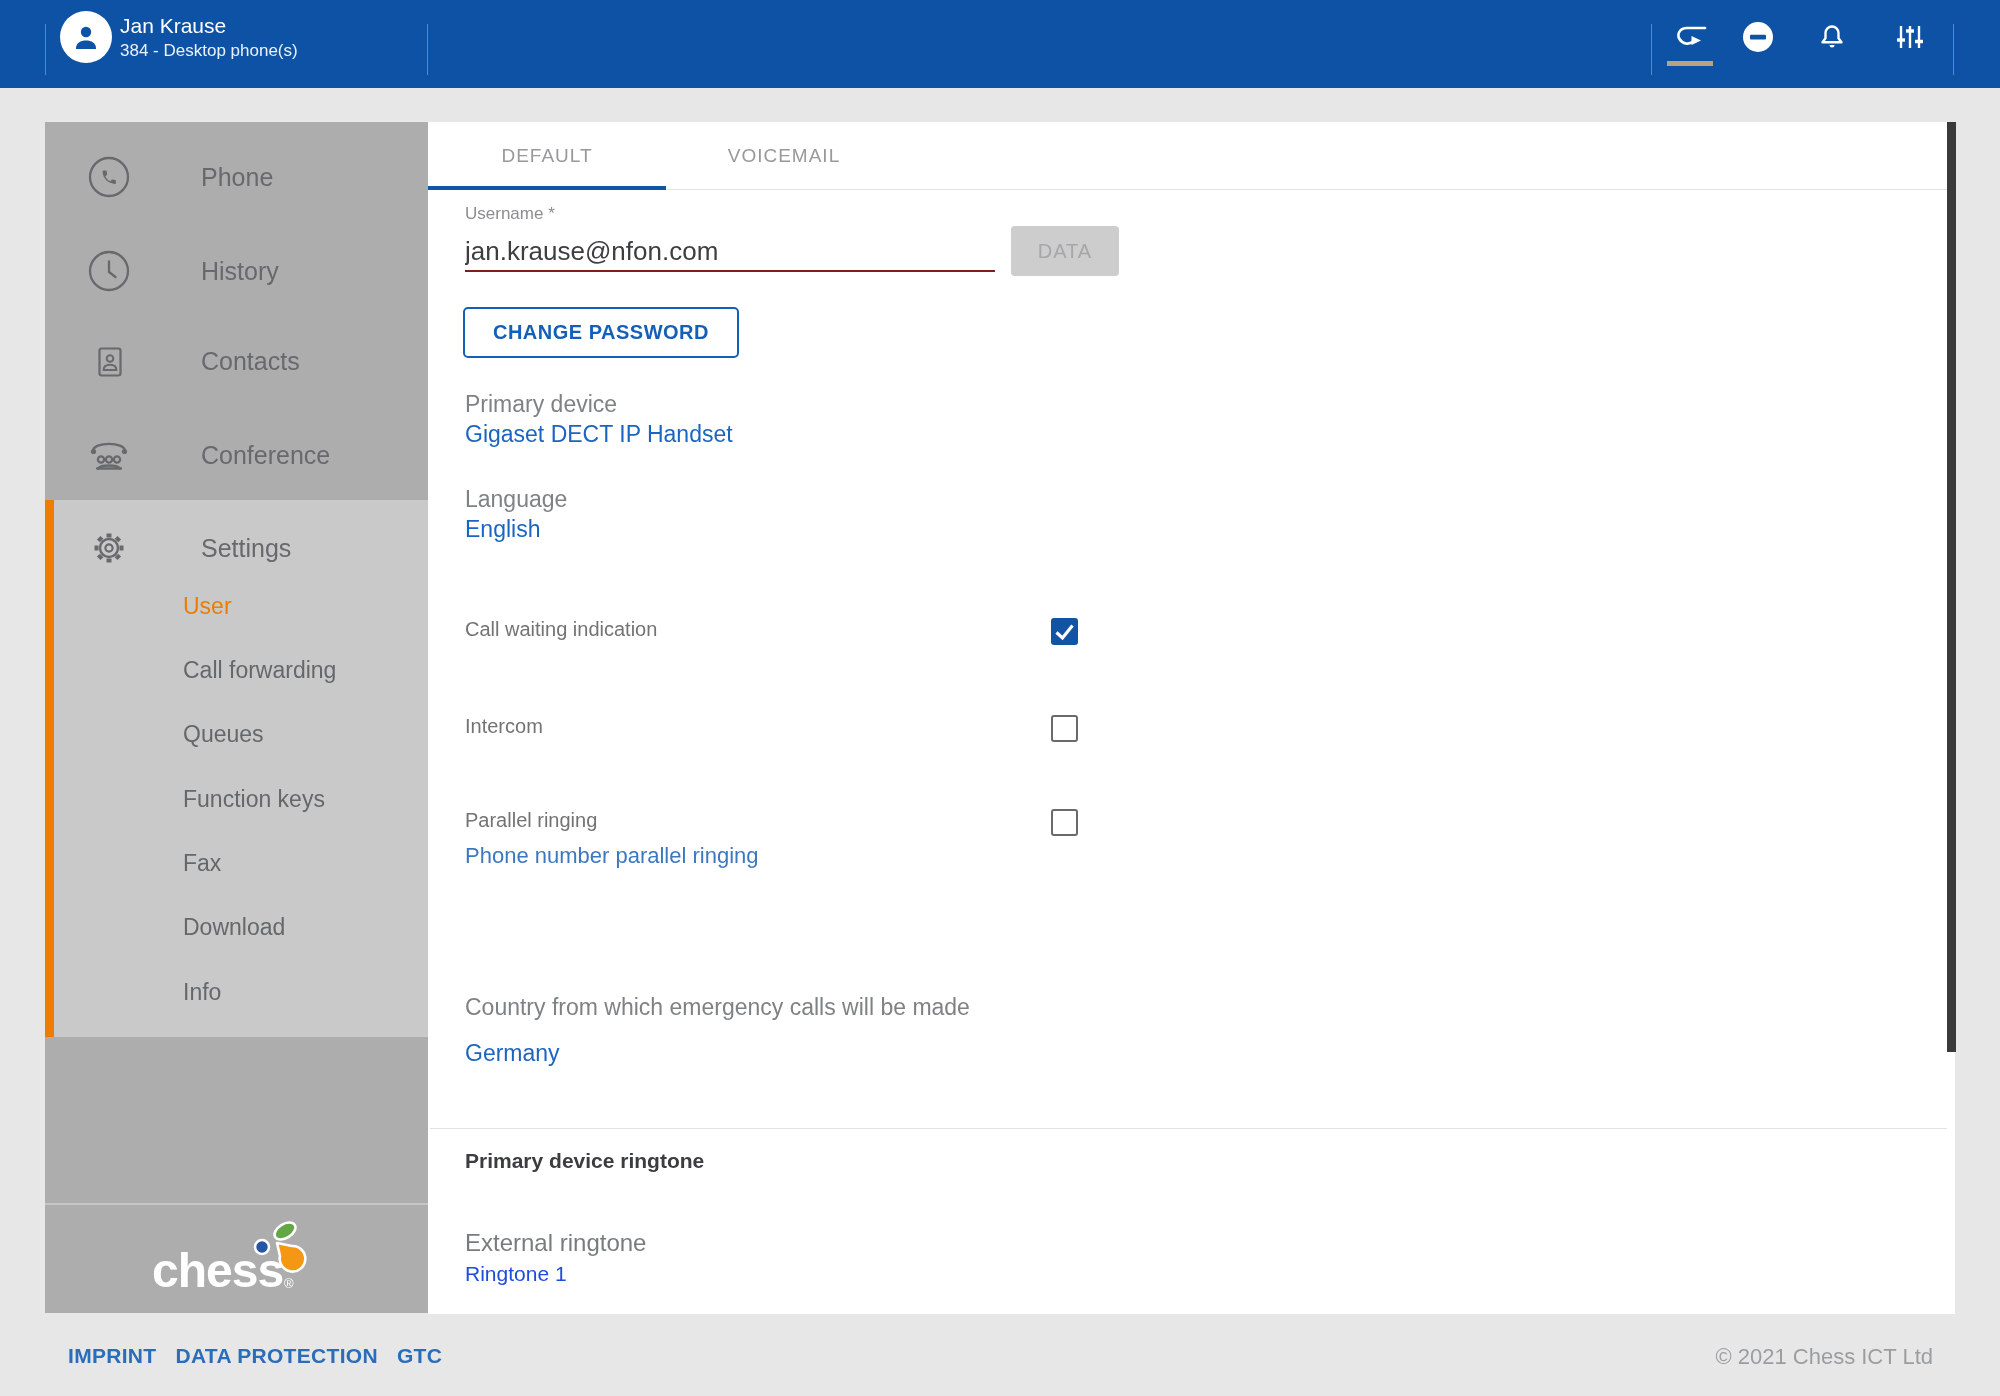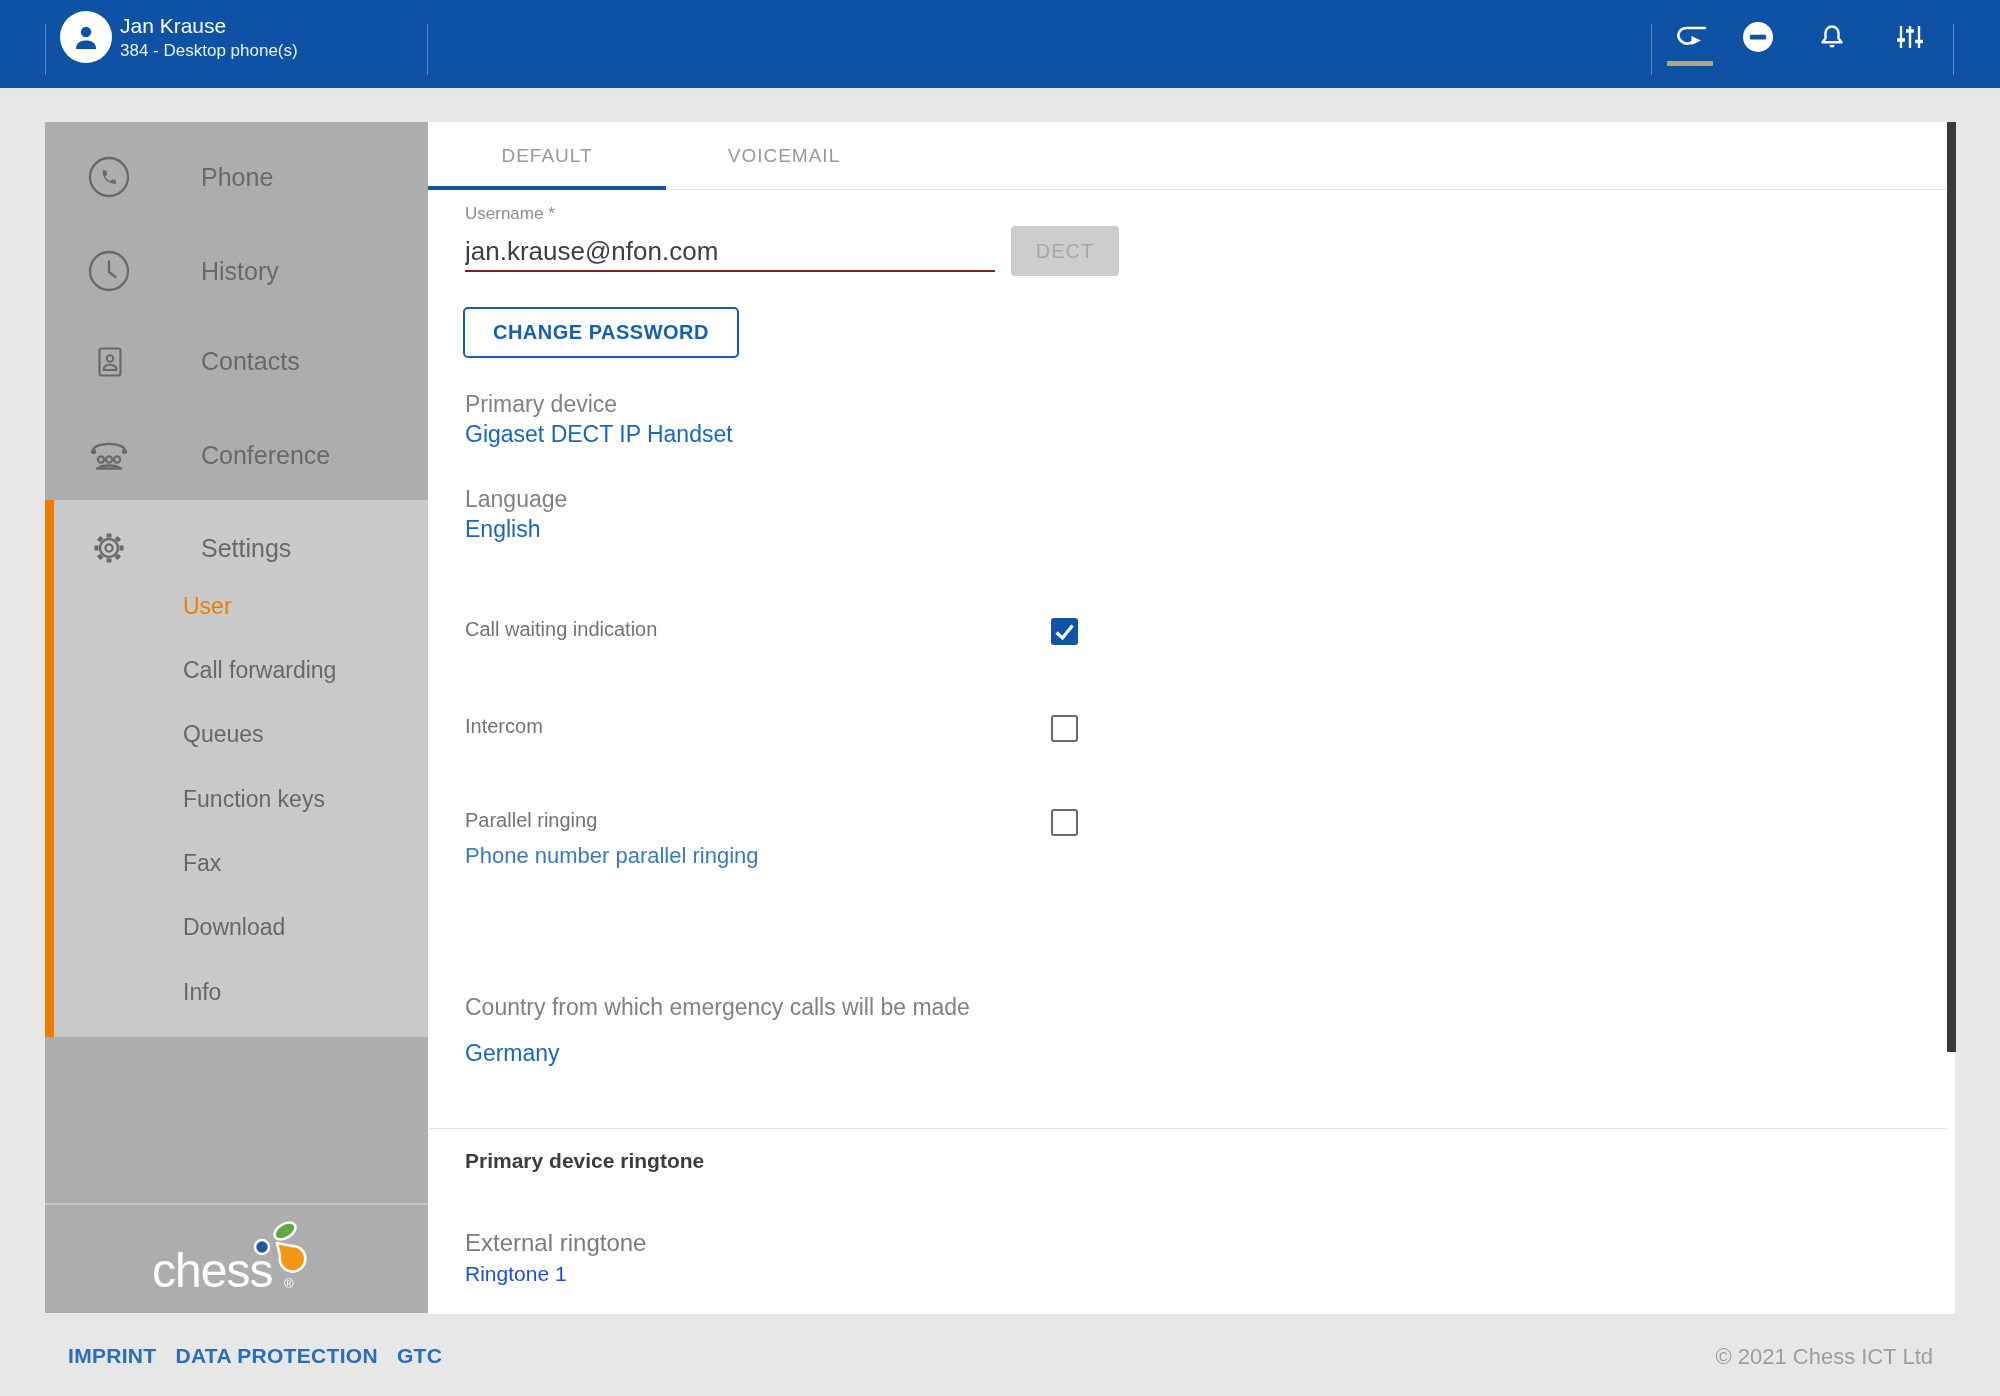--- a/index.html
+++ b/index.html
@@ -34,21 +34,21 @@
   .sb-settings{position:absolute;left:45px;top:500px;width:383px;height:537px;background:var(--sidebar-light-gray);}
   .sb-orange{position:absolute;left:45px;top:500px;width:9px;height:537px;background:var(--orange);}
   .sb-lower{position:absolute;left:45px;top:1037px;width:383px;height:166px;background:var(--sidebar-gray);}
   .sb-divline{position:absolute;left:45px;top:1203px;width:383px;height:2px;background:#C6C6C6;}
   .sb-logo{position:absolute;left:45px;top:1205px;width:383px;height:108px;background:var(--sidebar-gray);}
   .nav-item{position:absolute;left:45px;width:383px;height:60px;display:flex;align-items:center;cursor:pointer;gap:44px;}
   .nav-item .nicon{margin-left:41px;width:46px;height:42px;display:flex;align-items:center;justify-content:center;}
   .nav-item .nlabel{margin-left:25px;font-size:25px;color:#67696B;}
   .sub-item{position:absolute;left:183px;width:235px;height:40px;display:flex;align-items:center;font-size:23px;color:#65686B;cursor:pointer;}
   .sub-item.active{color:var(--orange);text-align:right;}
-  .logo-word{position:absolute;left:152px;top:1243px;font-size:48px;font-weight:normal;color:#fff;letter-spacing:-1px;}
+  .logo-word{position:absolute;left:152px;top:1243px;font-size:48px;font-weight:bold;color:#fff;letter-spacing:-1px;}
   .logo-reg{position:absolute;left:284px;top:1276px;font-size:13px;color:#fff;}
   .logo-molecule{position:absolute;left:252px;top:1220px;}
 
   
   .panel{position:absolute;left:428px;top:122px;width:1527px;height:1192px;background:#fff;}
   .tabs-border{position:absolute;left:428px;top:189px;width:1527px;height:1px;background:#E4E4E4;}
   .tab{position:absolute;top:122px;height:67px;display:flex;align-items:center;justify-content:center;font-size:19px;letter-spacing:1px;color:#97999B;background:none;border:none;cursor:pointer;font-family:inherit;}
   .tab-underline{position:absolute;left:428px;top:186px;width:238px;height:4px;background:var(--tab-blue);}
   .scrollbar{position:absolute;left:1947px;top:122px;width:9px;height:930px;background:var(--scrollbar);cursor:pointer;}
 
@@ -256,21 +256,21 @@
     </button>
   <button class="tab" style="left:666px;width:236px">
       <span>VOICEMAIL</span>
     </button>
   <div class="tab-underline"></div>
 
   <div class="scrollbar"></div>
 
   <div class="u-label">Username *</div>
   <input class="u-input" readonly="" value="jan.krause@nfon.com" style="">
-  <button class="save-btn">DECT</button>
+  <button class="save-btn">DATA</button>
   <button class="chg-btn">CHANGE PASSWORD</button>
 
   <div class="f-label" style="top:391px">Primary device</div>
   <div class="f-value" style="top:421px">Gigaset DECT IP Handset</div>
 
   <div class="f-label" style="top:486px">Language</div>
   <div class="f-value" style="top:516px">English</div>
 
   <div class="t-label" style="top:618px">Call waiting indication</div>
   <div class="checkbox checked" style="top:618px">

